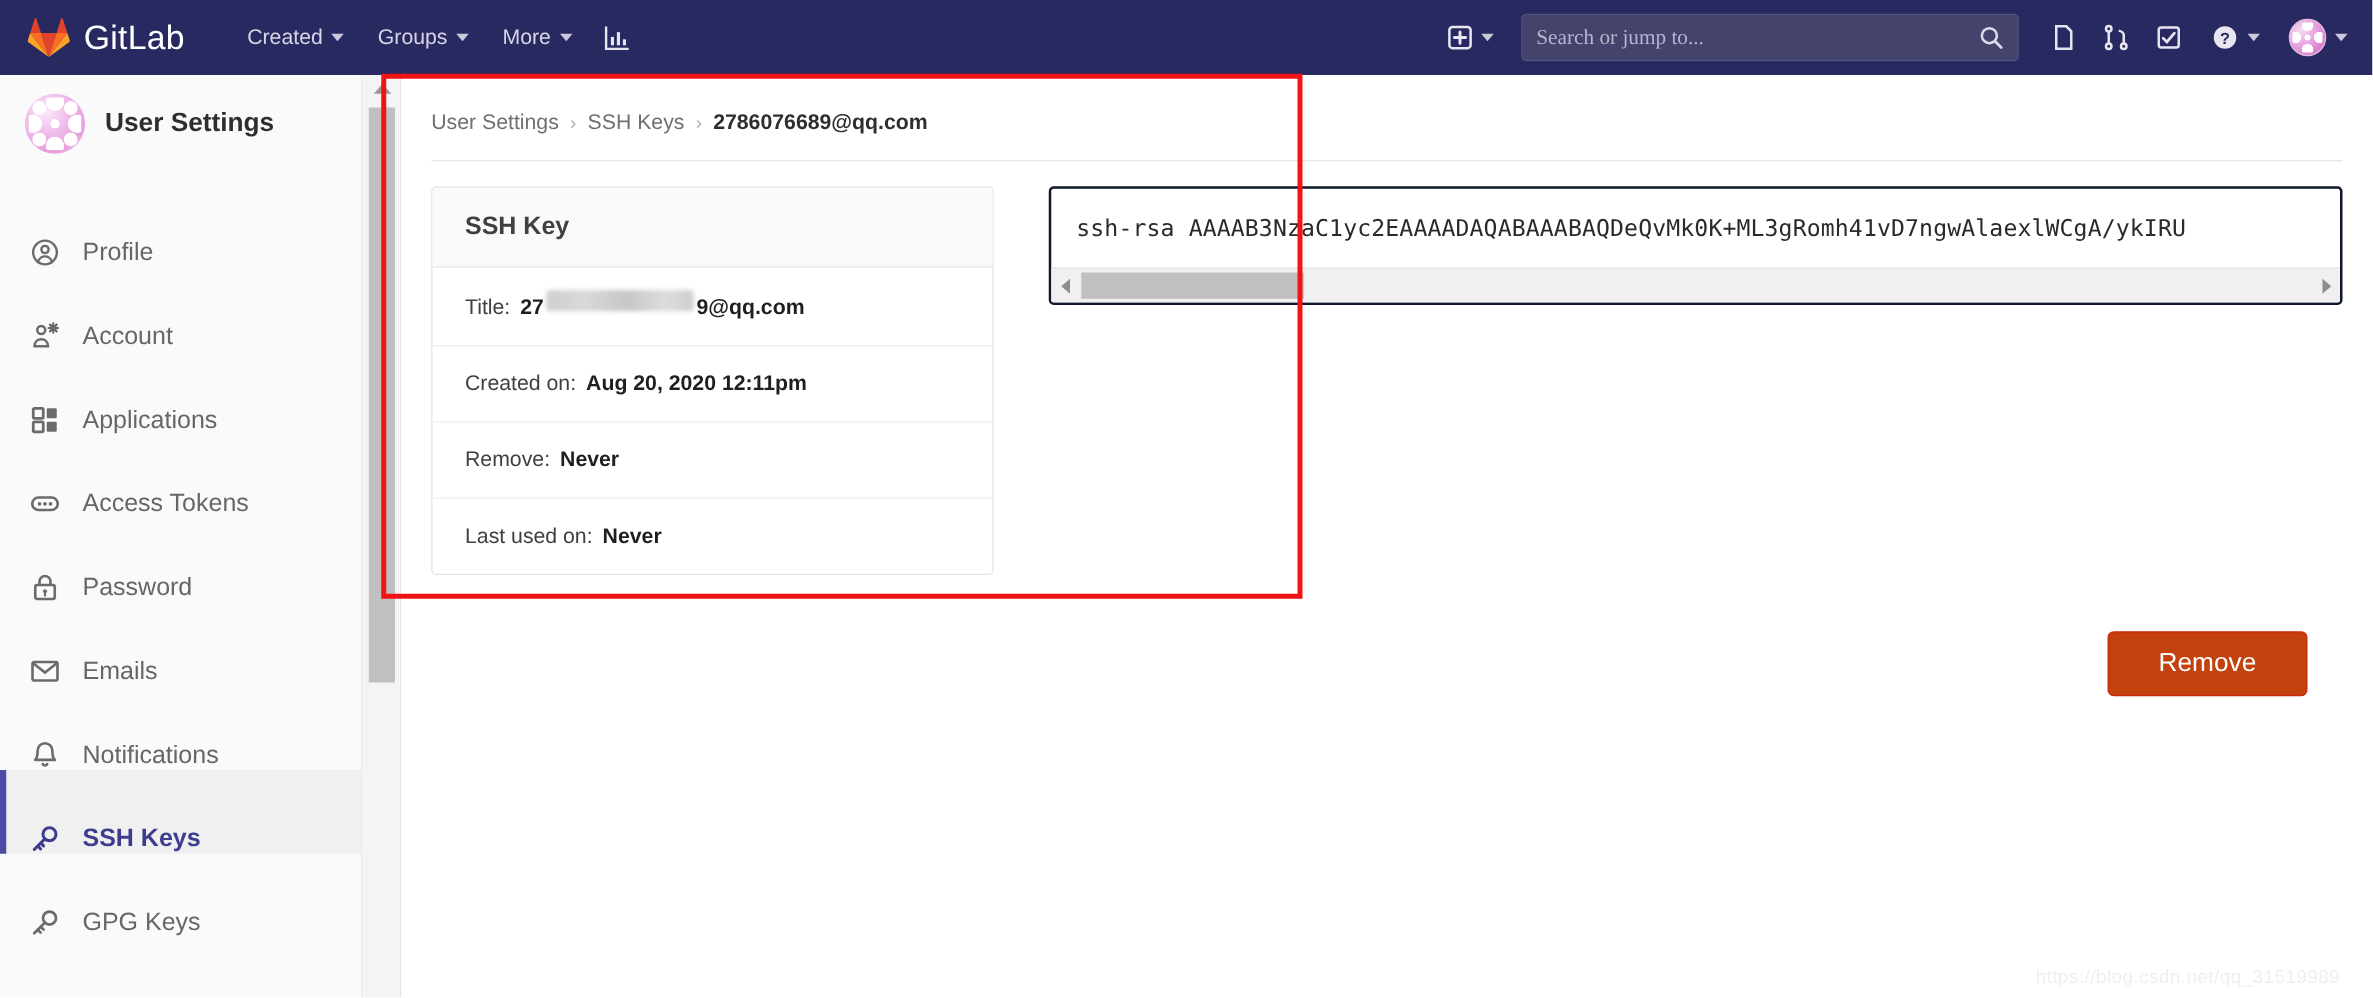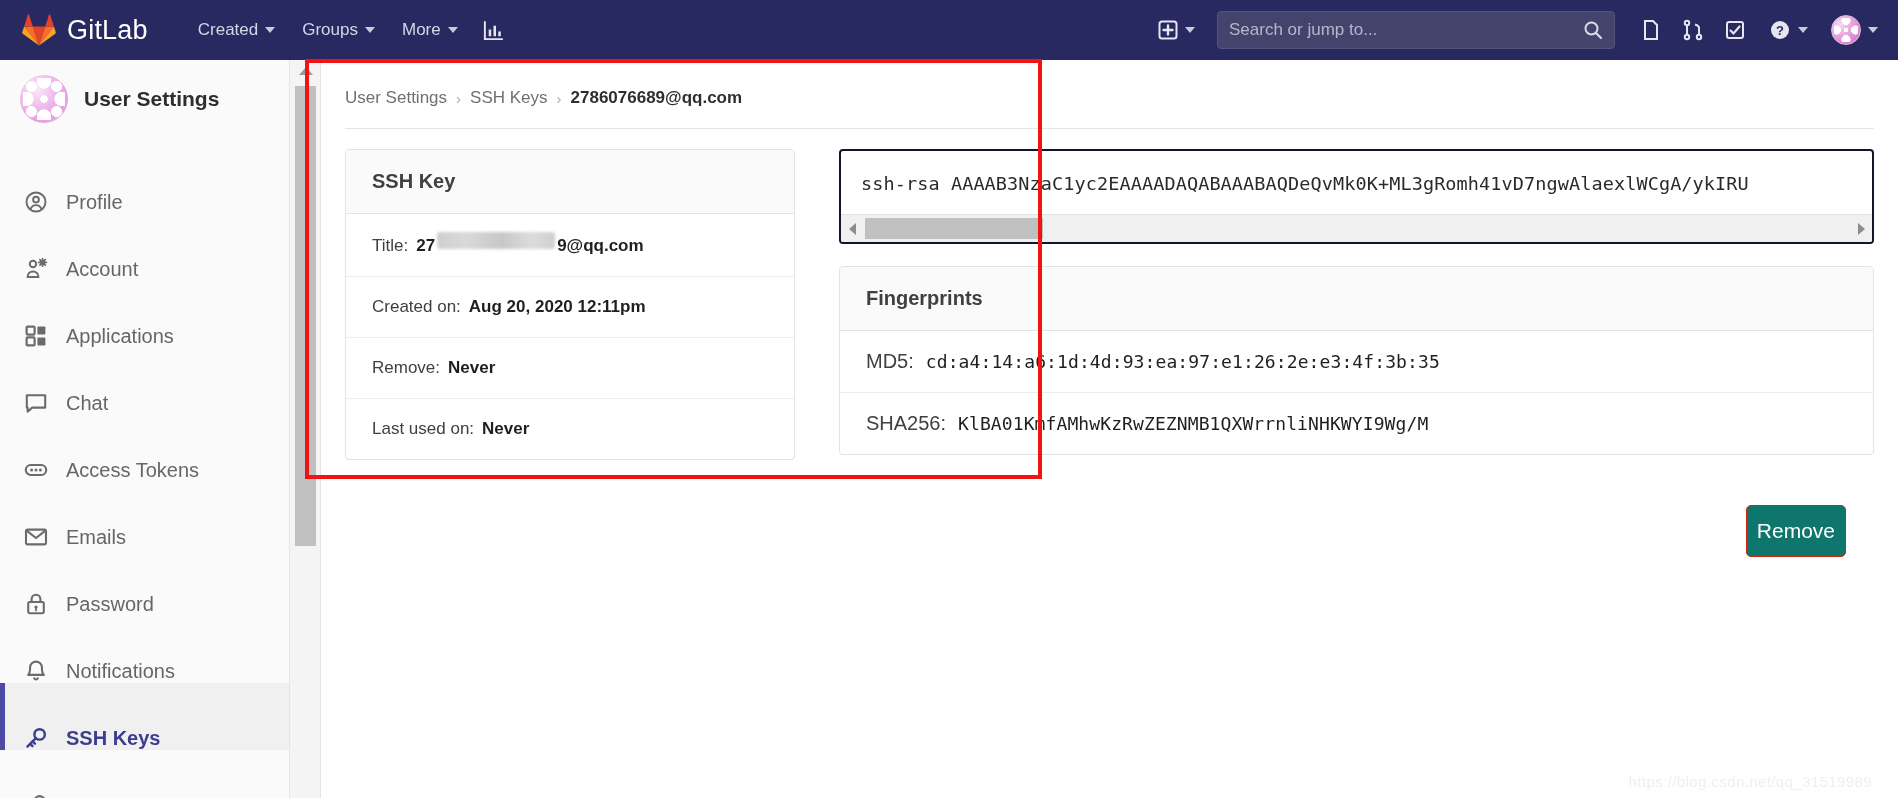--- a/index.html
+++ b/index.html
@@ -45,21 +45,21 @@
     display: flex; align-items: center; gap: 2px;
   }
   .search-box {
     width: 398px; height: 38px; background: #43436b;
     border: 1px solid #53537d; border-radius: 4px;
     display: flex; align-items: center; padding: 0 11px;
     margin-right: 14px; margin-left: 8px;
   }
   .search-box input {
     flex: 1; background: transparent; border: none; outline: none;
-    color: #c4b5fd; font-size: 17px; font-family: Liberation Sans, sans-serif;
+    color: #c4b5fd; font-size: 17px; font-family: Liberation Serif, serif;
   }
   .search-box input::placeholder { color: #b6b5cd; }
   .avatar-nav {
     width: 30px; height: 30px; border-radius: 50%;
     background: radial-gradient(circle at 30% 30%, #f6d9f2 0%, #e9a8e0 40%, #d97fce 75%, #f3cdee 100%);
     border: 1px solid #e0bdda; overflow: hidden; position: relative;
   }
   .avatar-nav::before {
     content:''; position:absolute; inset: 2px;
     background:
@@ -230,23 +230,23 @@
   .fp-value {
     font-family: "DejaVu Sans Mono", monospace;
     font-size: 18px; color: #1f1f1f; letter-spacing: .1px;
   }
 
   .remove-wrap {
     display: flex; justify-content: flex-end;
     padding: 45px 52px 0 0;
   }
   .btn-remove {
-    background: #0f766e; color: #fff; border: 1px solid #c9250c;
+    background: #c2410c; color: #fff; border: 1px solid #c9250c;
     font-size: 21px; font-family: "Liberation Sans", sans-serif;
-    padding: 13px 10px; border-radius: 5px; cursor: pointer;
+    padding: 13px 40px; border-radius: 5px; cursor: pointer;
   }
 
   
   .annot-rect {
     position: absolute; left: 305px; top: 59px;
     width: 737px; height: 420px;
     border: 4px solid #f01414; pointer-events: none; z-index: 30;
   }
 
   .watermark {
@@ -378,53 +378,47 @@
       <div class="side-item">
         <svg class="ic" viewBox="0 0 24 24">
           <rect x="2.6" y="2.6" width="8" height="8" rx="1" fill="none" stroke="#6b6b6b" stroke-width="2.2"></rect>
           <rect x="13.4" y="2.6" width="8" height="8" rx="1" fill="#6b6b6b"></rect>
           <rect x="2.6" y="13.4" width="8" height="8" rx="1" fill="none" stroke="#6b6b6b" stroke-width="2.2"></rect>
           <rect x="13.4" y="13.4" width="8" height="8" rx="1" fill="#6b6b6b"></rect>
         </svg>
         <span>Applications</span>
       </div>
 
-      <div class="side-item">
-        <svg class="ic" viewBox="0 0 24 24">
-          <path d="M2.8 4.2h18.4v12.4H8.2L3.6 20.6v-4H2.8z" fill="none" stroke="#6b6b6b" stroke-width="2.1" stroke-linejoin="round"></path>
-        </svg>
-        <span>Chat</span>
-      </div>
 
       <div class="side-item">
         <svg class="ic" viewBox="0 0 24 24">
           <rect x="1.8" y="7" width="20.4" height="10" rx="5" fill="none" stroke="#6b6b6b" stroke-width="2.1"></rect>
           <circle cx="7.6" cy="12" r="1.5" fill="#6b6b6b"></circle>
           <circle cx="12" cy="12" r="1.5" fill="#6b6b6b"></circle>
           <circle cx="16.4" cy="12" r="1.5" fill="#6b6b6b"></circle>
         </svg>
         <span>Access Tokens</span>
       </div>
 
       <div class="side-item">
         <svg class="ic" viewBox="0 0 24 24">
-          <rect x="2" y="4.6" width="20" height="14.8" rx="1.4" fill="none" stroke="#6b6b6b" stroke-width="2.1"></rect>
-          <path d="M2.6 5.6L12 13l9.4-7.4" fill="none" stroke="#6b6b6b" stroke-width="2.1"></path>
-        </svg>
-        <span>Emails</span>
-      </div>
-
-      <div class="side-item">
-        <svg class="ic" viewBox="0 0 24 24">
           <rect x="4.2" y="10" width="15.6" height="11.2" rx="1.6" fill="none" stroke="#6b6b6b" stroke-width="2.1"></rect>
           <path d="M7.6 10V7.2a4.4 4.4 0 018.8 0V10" fill="none" stroke="#6b6b6b" stroke-width="2.1"></path>
           <circle cx="12" cy="15" r="1.6" fill="#6b6b6b"></circle>
           <path d="M12 16v2.4" stroke="#6b6b6b" stroke-width="1.8" stroke-linecap="round"></path>
         </svg>
         <span>Password</span>
+      </div>
+
+      <div class="side-item">
+        <svg class="ic" viewBox="0 0 24 24">
+          <rect x="2" y="4.6" width="20" height="14.8" rx="1.4" fill="none" stroke="#6b6b6b" stroke-width="2.1"></rect>
+          <path d="M2.6 5.6L12 13l9.4-7.4" fill="none" stroke="#6b6b6b" stroke-width="2.1"></path>
+        </svg>
+        <span>Emails</span>
       </div>
 
       <div class="side-item">
         <svg class="ic" viewBox="0 0 24 24">
           <path d="M12 2.6a5.9 5.9 0 00-5.9 5.9c0 5.6-2 7.4-2 7.4h15.8s-2-1.8-2-7.4A5.9 5.9 0 0012 2.6z" fill="none" stroke="#6b6b6b" stroke-width="2.1" stroke-linejoin="round"></path>
           <path d="M10.2 19.3a2 2 0 003.6 0" fill="none" stroke="#6b6b6b" stroke-width="2.1" stroke-linecap="round"></path>
         </svg>
         <span>Notifications</span>
       </div>
 
@@ -510,33 +504,20 @@
             </div>
             <div class="hs-track">
               <div class="hs-thumb"></div>
             </div>
             <div class="hs-arrow">
               <i class="tri-r"></i>
             </div>
           </div>
         </div>
 
-        <div class="card fingerprints">
-          <div class="card-head">Fingerprints</div>
-
-          <div class="fp-row">
-            <span class="fp-label">MD5:</span>
-            <span class="fp-value">cd:a4:14:a6:1d:4d:93:ea:97:e1:26:2e:e3:4f:3b:35</span>
-          </div>
-
-          <div class="fp-row">
-            <span class="fp-label">SHA256:</span>
-            <span class="fp-value">KlBA01KmfAMhwKzRwZEZNMB1QXWrrnliNHKWYI9Wg/M</span>
-          </div>
-        </div>
 
       </div>
     </div>
 
     <div class="remove-wrap">
       <button class="btn-remove">Remove</button>
     </div>
 
   </div>
 

